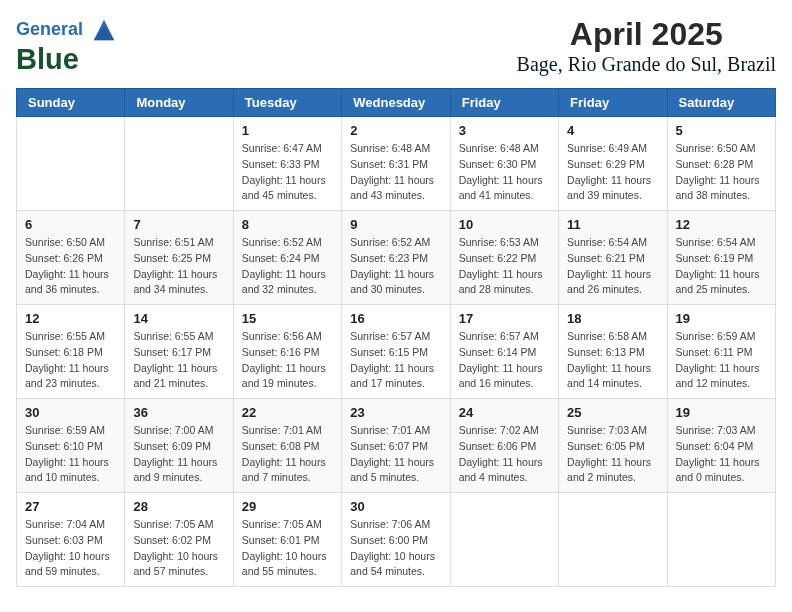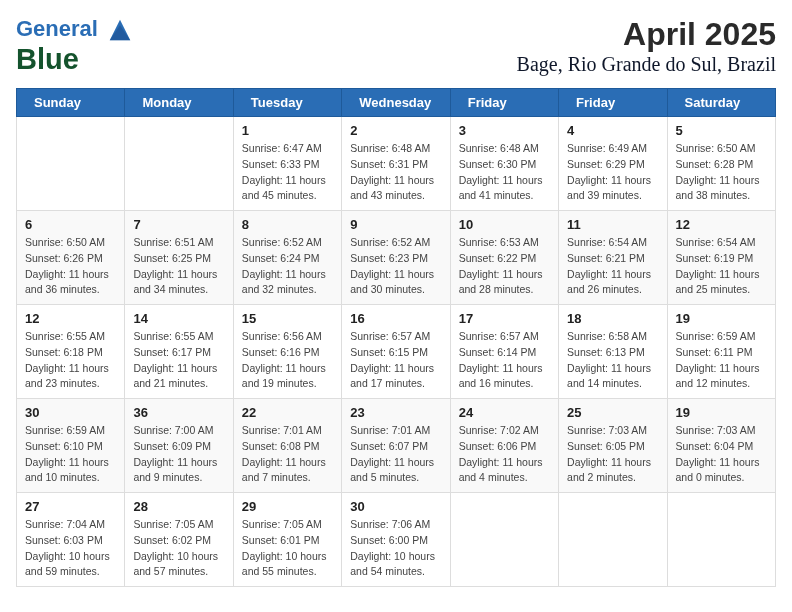--- a/index.html
+++ b/index.html
@@ -14,35 +14,35 @@
       display: flex;
       justify-content: space-between;
       align-items: flex-start;
       margin-bottom: 12px;
     }
     .logo {
       display: flex;
       align-items: center;
     }
     .logo-text {
-      font-size: 22px;
+      font-size: 18px;
       font-weight: bold;
       color: #1a1a2e;
       line-height: 1.1;
     }
     .logo-text span {
       color: #2a6db5;
     }
     .logo-icon {
       width: 28px;
       height: 28px;
       margin-left: 2px;
     }
     .title-block {
-      text-align: right;
+      text-align: center;
     }
     .main-title {
       font-size: 32px;
       font-weight: bold;
       color: #2a2a2a;
     }
     .subtitle {
       font-size: 20px;
       color: #0f172a;
       font-family: Liberation Serif, serif;
@@ -50,21 +50,21 @@
     .calendar {
       width: 100%;
       border-collapse: collapse;
       border: 1px solid #ccc;
     }
     .calendar th {
       background-color: #2a6db5;
       color: #fff;
       font-size: 13px;
       font-weight: bold;
-      padding: 6px 17px;
+      padding: 6px 11px;
       text-align: left;
       border: 1px solid #1e5a9a;
     }
     .calendar td {
       vertical-align: top;
       padding: 6px 8px;
       border: 1px solid #ddd;
       font-size: 11px;
       color: #333;
       width: calc(100% / 7);

